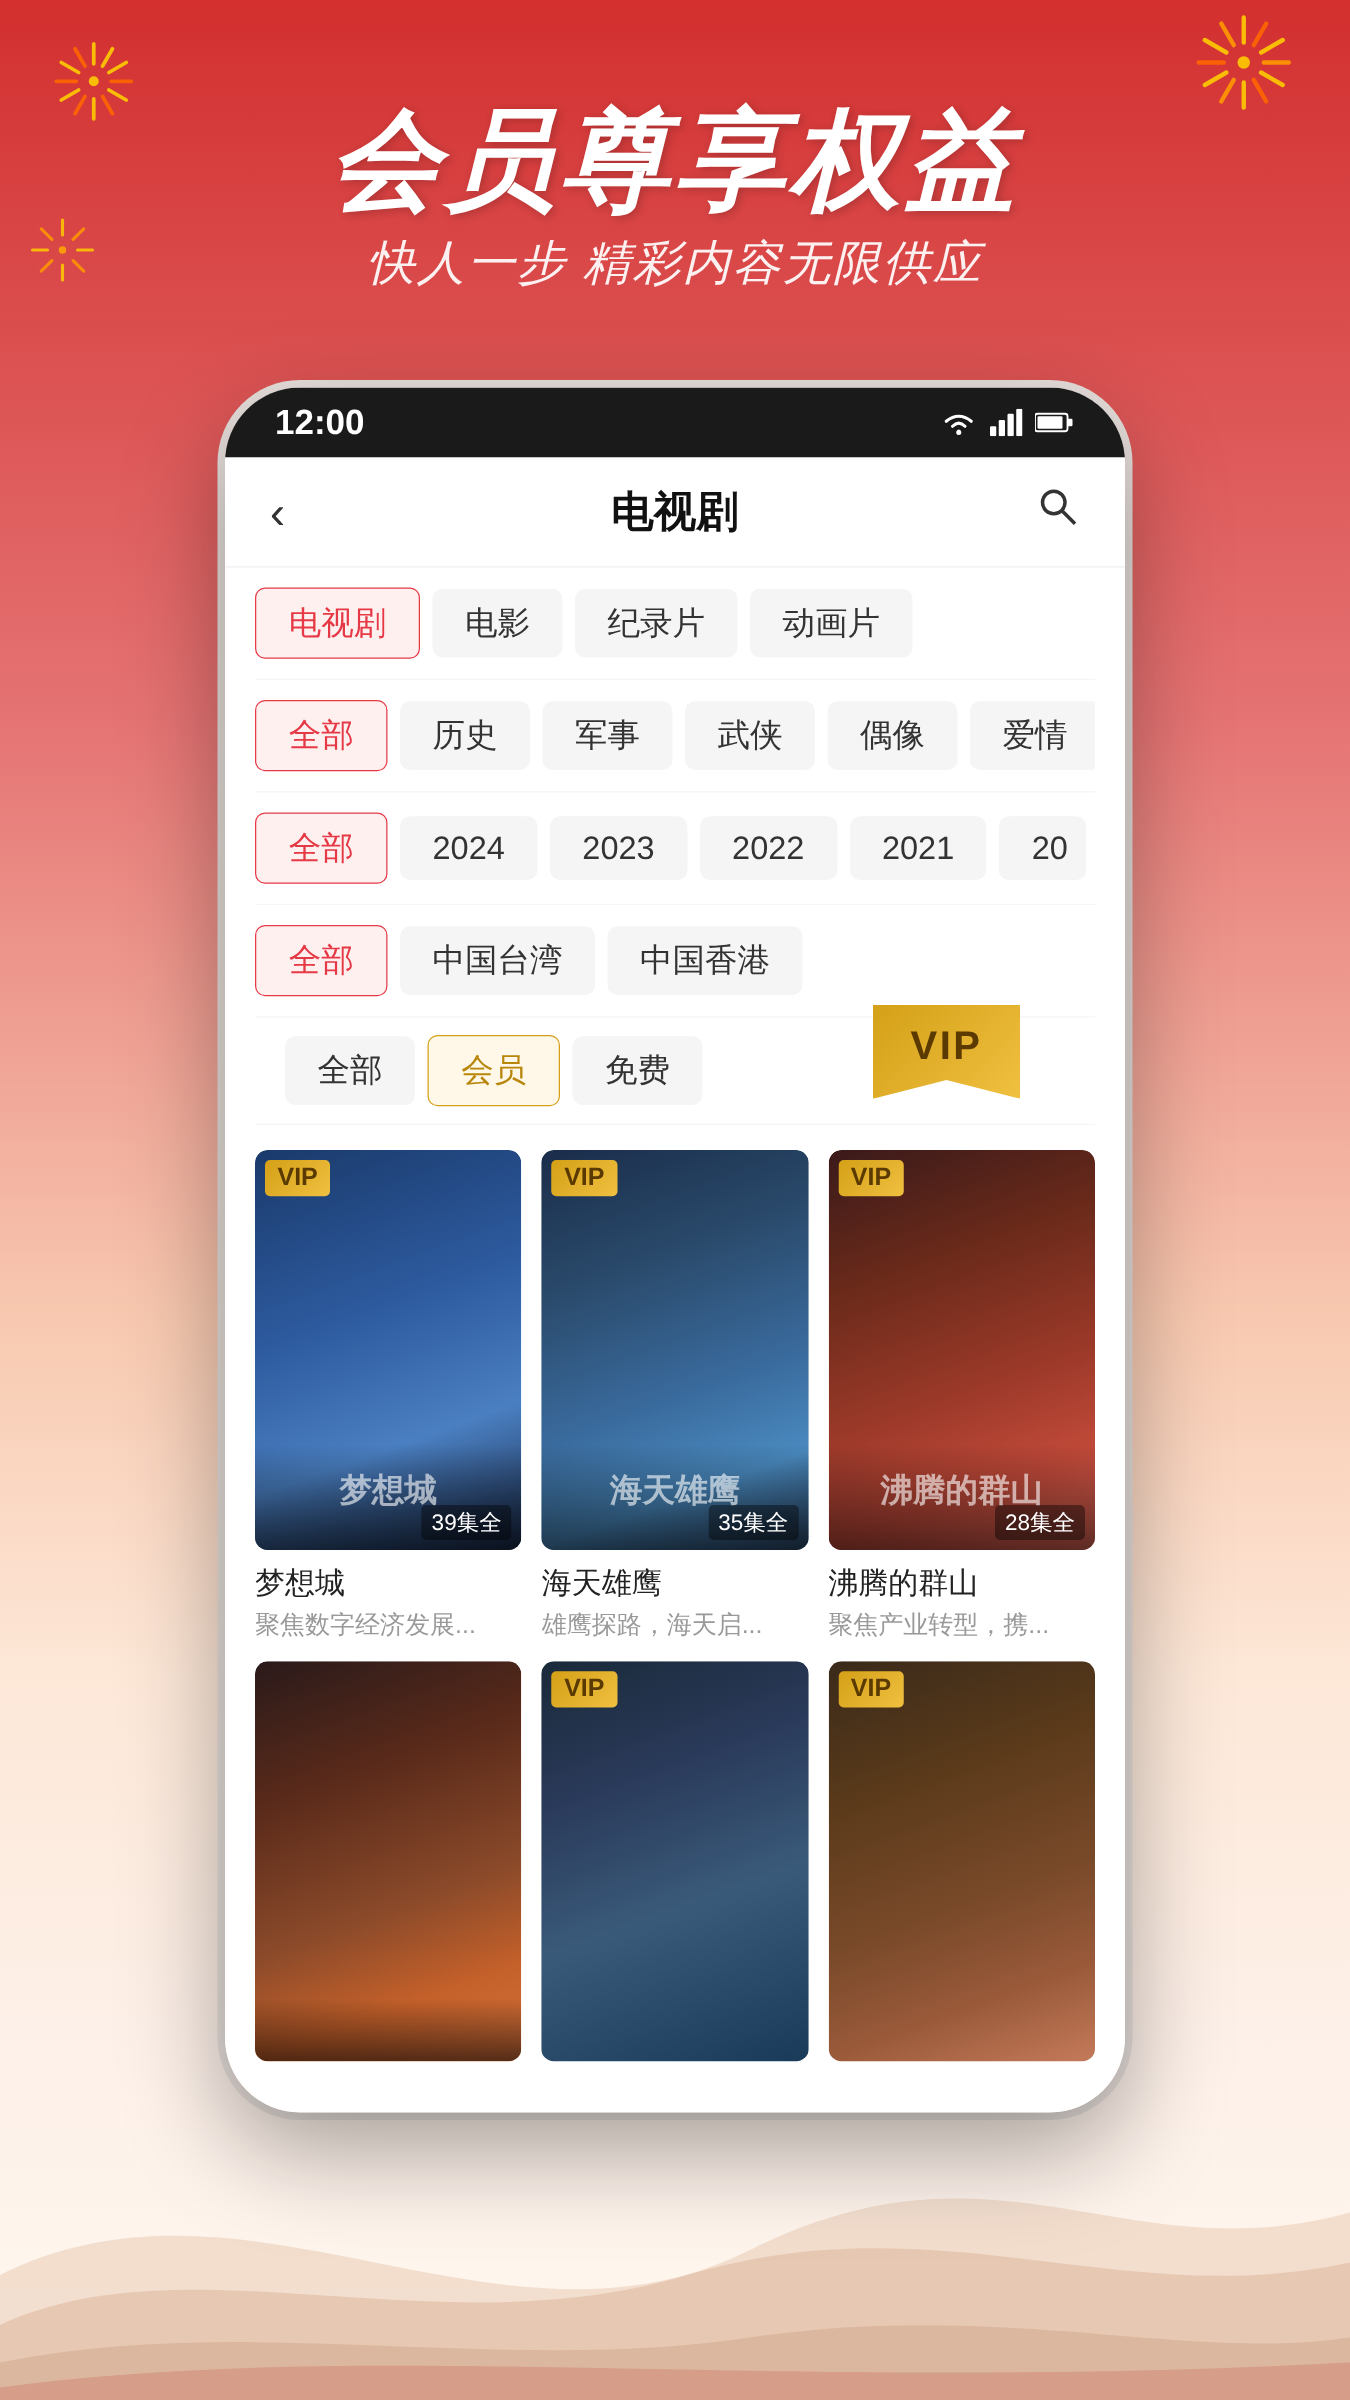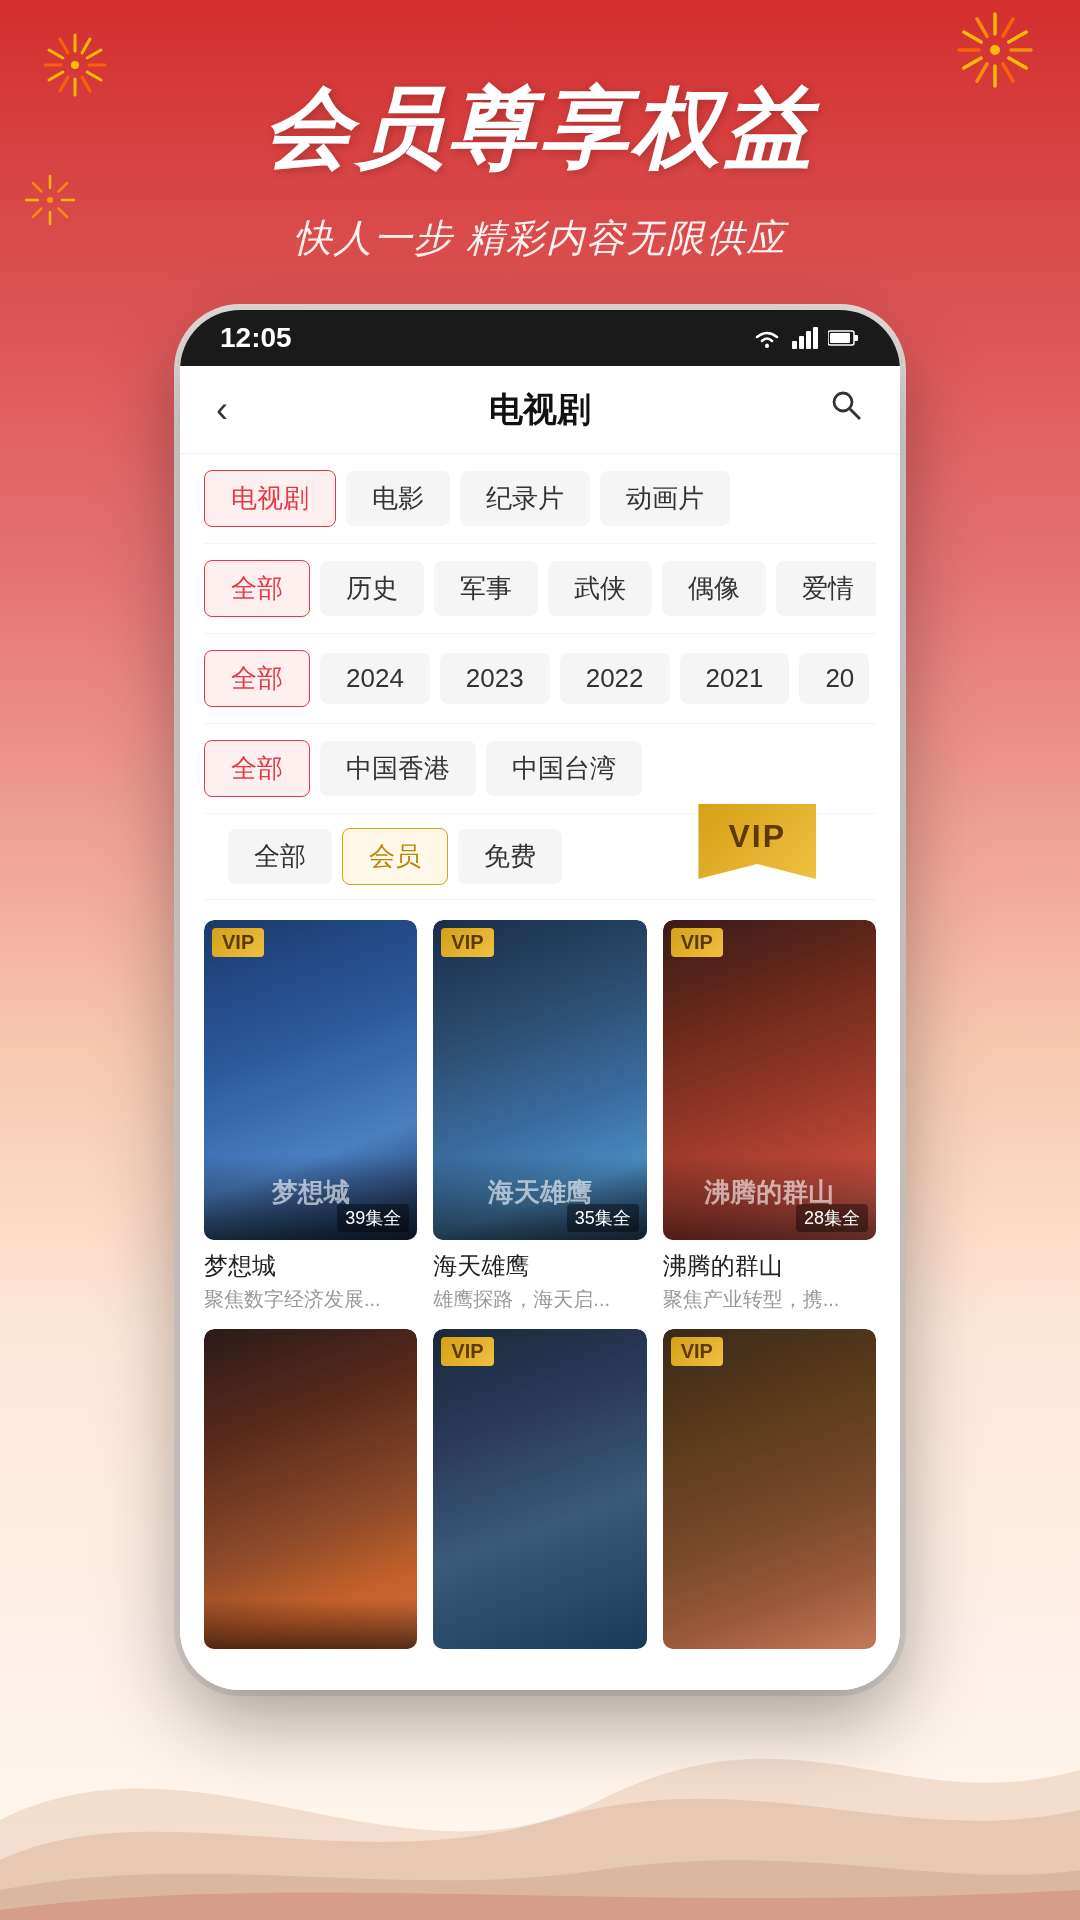--- a/index.html
+++ b/index.html
@@ -51,21 +51,21 @@
       font-size: 88px;
       font-weight: 900;
       color: white;
       letter-spacing: 4px;
       text-shadow: 2px 2px 8px rgba(0,0,0,0.2);
       line-height: 1.1;
     }
     .hero-subtitle {
       font-size: 38px;
       color: rgba(255,255,255,0.92);
-      margin-top: 36px;
+      margin-top: 8px;
       font-weight: 400;
       letter-spacing: 2px;
     }
 
     
     .phone-mockup {
       position: absolute;
       top: 310px;
       left: 50%;
       transform: translateX(-50%);
@@ -346,21 +346,21 @@
   <path d="M0,200 C200,100 400,280 600,180 C800,80 900,200 1080,150 L1080,300 L0,300 Z" fill="#e8c8b0" opacity="0.5"></path>
   <path d="M0,240 C150,170 350,260 550,200 C750,140 900,230 1080,190 L1080,300 L0,300 Z" fill="#d4a88a" opacity="0.4"></path>
   <path d="M0,270 C200,230 400,280 600,250 C800,220 950,270 1080,250 L1080,300 L0,300 Z" fill="#c49070" opacity="0.3"></path>
 
   <path d="M0,290 C300,250 600,295 1080,270 L1080,300 L0,300 Z" fill="#c0392b" opacity="0.2"></path>
 </svg>
 
 <div class="phone-mockup">
 
   <div class="status-bar">
-    <span class="status-time">12:05</span>
+    <span class="status-time">12:00</span>
     <div class="status-icons">
 
       <svg width="30" height="22" viewBox="0 0 30 22" fill="white">
         <path d="M15,18 L15,18" stroke="white" stroke-width="3" stroke-linecap="round"></path>
         <path d="M10,14 Q15,9 20,14" stroke="white" stroke-width="2.5" fill="none" stroke-linecap="round"></path>
         <path d="M5,10 Q15,2 25,10" stroke="white" stroke-width="2.5" fill="none" stroke-linecap="round"></path>
         <circle cx="15" cy="19" r="2" fill="white"></circle>
       </svg>
 
       <svg width="26" height="22" viewBox="0 0 26 22" fill="white">
@@ -413,22 +413,22 @@
         <div class="filter-chip active-red">全部</div>
         <div class="filter-chip">2024</div>
         <div class="filter-chip">2023</div>
         <div class="filter-chip">2022</div>
         <div class="filter-chip">2021</div>
         <div class="filter-chip" style="overflow:hidden;max-width:70px;">20</div>
       </div>
 
       <div class="filter-row">
         <div class="filter-chip active-red">全部</div>
+        <div class="filter-chip">中国台湾</div>
         <div class="filter-chip">中国香港</div>
-        <div class="filter-chip">中国台湾</div>
       </div>
 
       <div class="vip-banner-wrap">
         <div class="filter-chip">全部</div>
         <div class="filter-chip active-gold">会员</div>
         <div class="filter-chip">免费</div>
         <div class="vip-fold">VIP</div>
       </div>
 
     </div>

